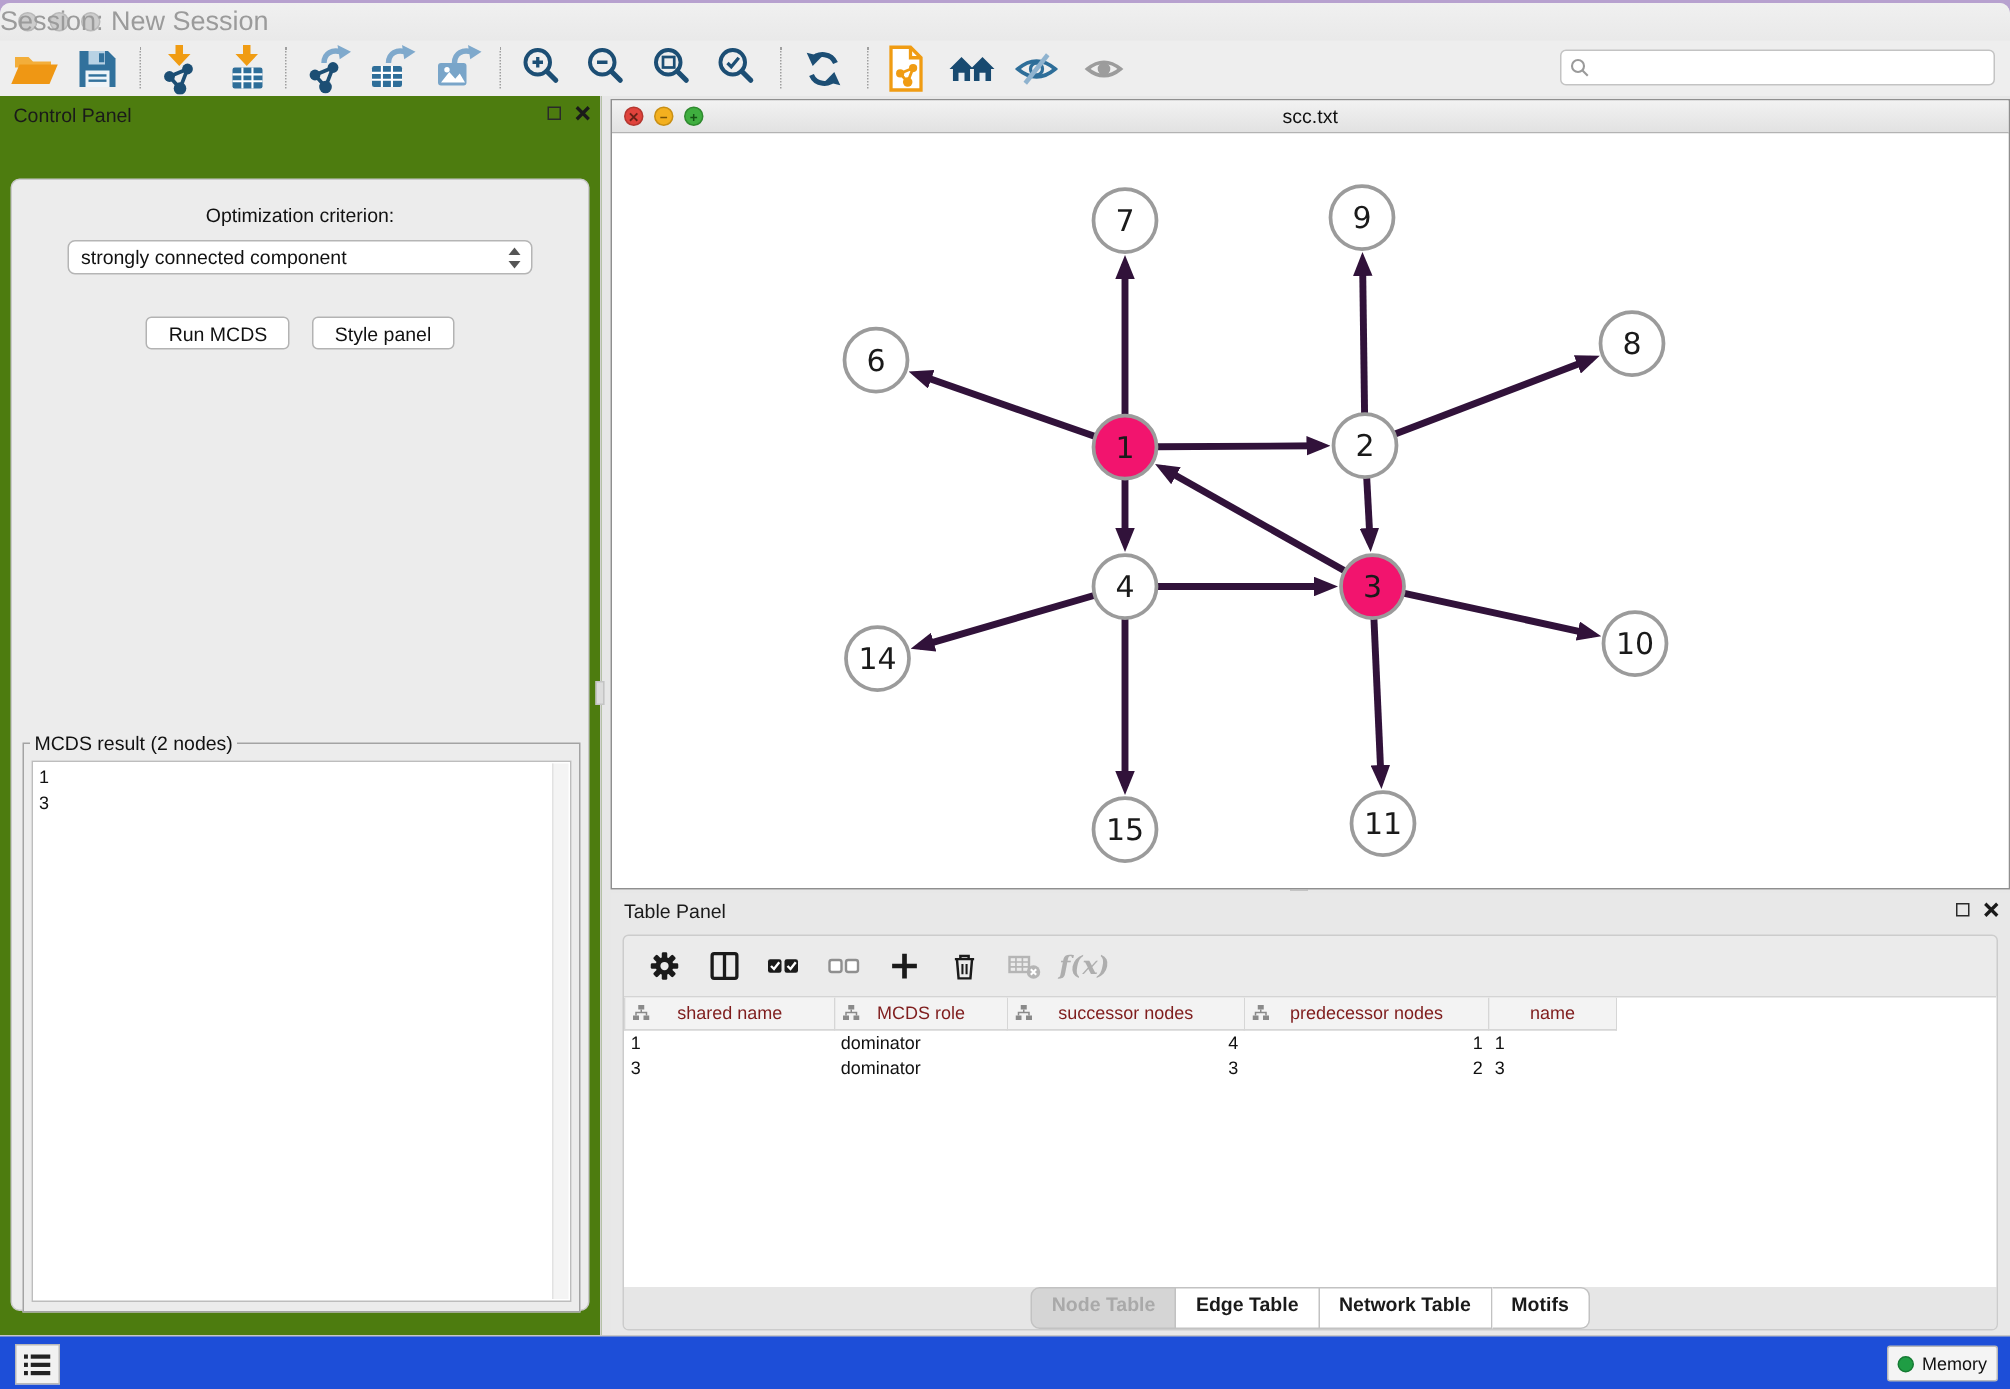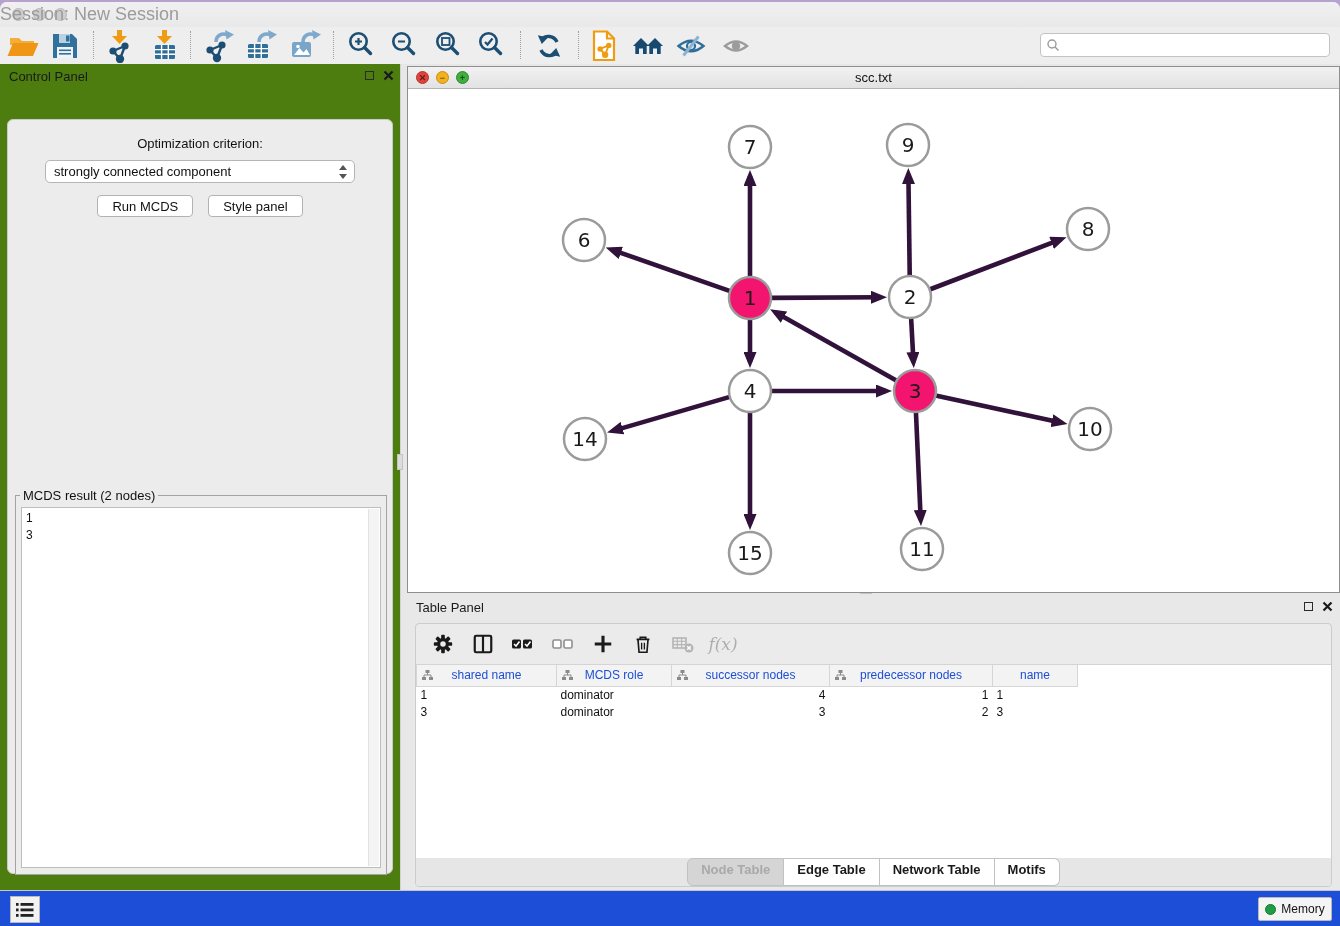--- a/index.html
+++ b/index.html
@@ -45,21 +45,21 @@
   .control-panel { position:absolute; left:0; top:62px; width:401px; height:826px;
     background:#4d7c0f; }
   .cp-tabs { position:absolute; top:31px; left:0; right:0; display:flex; justify-content:center; }
   .cp-content { position:absolute; left:7px; top:55px; width:386px; height:755px;
     background:#ececec; border:1px solid #c9c9c9; border-radius:6px; }
   .opt-label { text-align:center; margin-top:16px; font-size:13px; color:#111; }
   .dropdown { margin:9px auto 0; width:310px; height:23px; background:#fff;
     border:1px solid #b5b5b5; border-radius:5px; display:flex; align-items:center;
     padding:0 8px; font-size:13px; color:#111; position:relative; cursor:default; }
   .dd-stepper { position:absolute; right:6px; top:3px; }
-  .btn-row { display:flex; justify-content:center; gap:15px; margin-top:12px; }
+  .btn-row { display:flex; justify-content:center; gap:15px; margin-top:28px; }
   .btn { background:#fff; border:1px solid #b3b3b3; border-radius:4px;
     font-size:13px; color:#111; padding:2px 14px; height:22px;
     font-family:"Liberation Sans",sans-serif; cursor:default; }
   .mcds-fieldset { position:absolute; left:7px; top:375px; width:372px; height:380px;
     border:1px solid #a3a3a3; background:#ececec;text-decoration:underline; }
   .mcds-legend { position:absolute; top:-8px; left:4px; background:#ececec;
     padding:0 3px; font-size:13px; color:#111; }
   .mcds-box { position:absolute; left:5px; right:5px; top:11px; bottom:6px;
     background:#fff; border:1px solid #bdbdbd; font-size:12px; color:#111;
     padding:2px 4px; line-height:17px; overflow:hidden; }
@@ -85,25 +85,25 @@
   .table-panel { position:absolute; left:407px; top:593px; width:933px; height:295px;
     background:#e8e8e8; }
   .tp-inner { position:absolute; left:8px; right:8px; top:28px; bottom:3px;
     background:#ebebeb; border:1px solid #cccccc; border-radius:4px;
     display:flex; flex-direction:column; overflow:hidden; }
   .tp-toolbar { height:40px; display:flex; align-items:center; gap:14px;
     padding-left:14px; flex:0 0 auto; }
   .tp-tool { width:26px; height:26px; display:flex; align-items:center;
     justify-content:center; cursor:default; }
   .fx { font-family:"DejaVu Serif", serif; font-style:italic; font-size:17px;
-    color:#aeaeae; }
+    color:#aeaeae;font-weight:bold; }
   .tp-tablewrap { flex:1; background:#fff; border-top:1px solid #d4d4d4; overflow:hidden; }
   table.datatable { border-collapse:collapse; table-layout:fixed; font-size:12px; }
   table.datatable th { background:#f3f3f3; border:1px solid #d6d6d6; border-top:none;
-    height:21px; font-weight:normal; color:#1d4ed8; position:relative; }
+    height:21px; font-weight:normal; color:#7f1d1d; position:relative; }
   table.datatable th .th-flex { display:flex; align-items:center; justify-content:center; gap:5px;}
   table.datatable th .hicon { position:absolute; left:5px; top:5px; }
   table.datatable td { height:17px; padding:0 4px; color:#111; white-space:nowrap; }
   td.al { text-align:left; padding-left:7px; }
   td.ar { text-align:right; padding-right:12px; }
   .tp-tabs-row { flex:0 0 28px; display:flex; justify-content:center; 
     background:#e6e6e6; }
 
   
   .statusbar { position:absolute; left:0; bottom:0; height:36px; right:0;

